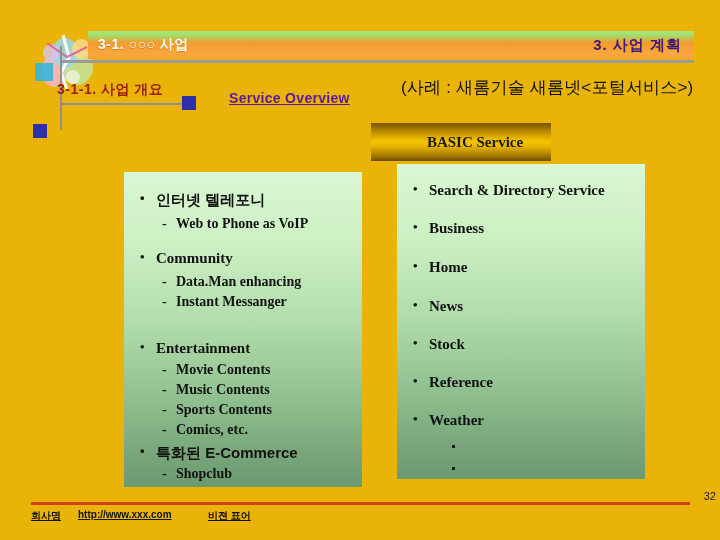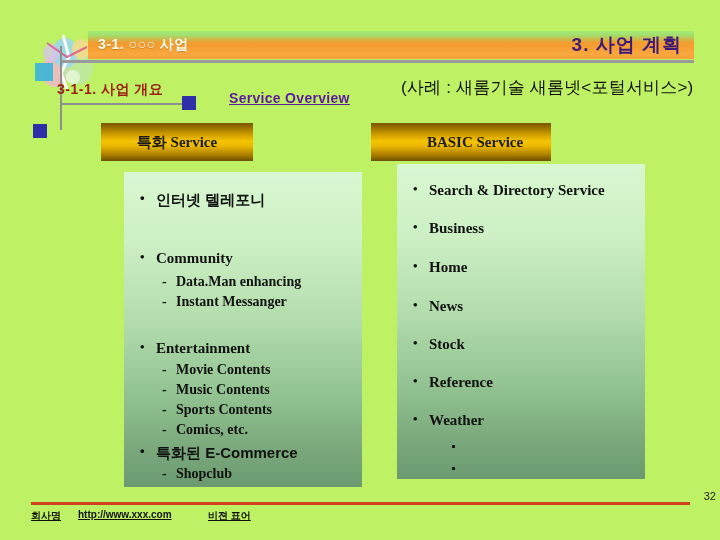--- a/index.html
+++ b/index.html
@@ -7,21 +7,21 @@
     background: #ffffff;
   }
   body {
     width: 720px; height: 540px;
     position: relative; overflow: hidden;
     font-family: "Liberation Sans", sans-serif;
   }
   .slide {
     position: absolute; inset: 0;
     width: 720px; height: 540px;
-    background: #bef264;
+    background: #eab308;
   }
 
   
   .logo-art {
     position: absolute; left: 33px; top: 27px;
     width: 72px; height: 72px;
     pointer-events: none;
   }
 
   
@@ -38,21 +38,21 @@
     transform: translateY(-50%);
     font-size: 14px; font-weight: bold;
     color: #fdfdf0;
     letter-spacing: 0.5px;
     white-space: nowrap;
     text-shadow: 0 1px 0 rgba(120,70,0,0.35);
   }
   .header-right-title {
     position: absolute; right: 12px; top: 50%;
     transform: translateY(-50%);
-    font-size: 19px; font-weight: bold;
+    font-size: 15px; font-weight: bold;
     color: #3c1a7a;
     letter-spacing: 1px;
     white-space: nowrap;
   }
   .header-underline {
     position: absolute; left: 60px; top: 60px;
     width: 634px; height: 3px;
     background: #9a9a9a;
   }
 
@@ -209,30 +209,28 @@
 
   <div class="vline"></div>
   <div class="hline-sub"></div>
   <div class="sq sq-sub"></div>
   <div class="sq sq-bottom"></div>
 
   <div class="sub-title">3-1-1. 사업 개요</div>
   <div class="service-overview">Service Overview</div>
   <div class="case-note">(사례 : 새롬기술 새롬넷&lt;포털서비스&gt;)</div>
 
-  <div class="gold-box gold-left">
-    <span>특화 Service</span>
-  </div>
   <div class="gold-box gold-right">
     <span>BASIC Service</span>
   </div>
 
   <div class="panel panel-left">
     <div class="panel-inner" id="left-list">
         <div class="b1 kr" style="top: 19px; left: 32px;">인터넷 텔레포니</div>
+        <div class="b2" style="top: 44px; left: 52px;">Web to Phone as VoIP</div>
         <div class="b1" style="top: 78px; left: 32px;">Community</div>
         <div class="b2" style="top: 102px; left: 52px;">Data.Man enhancing</div>
         <div class="b2" style="top: 122px; left: 52px;">Instant Messanger</div>
         <div class="b1" style="top: 168px; left: 32px;">Entertainment</div>
         <div class="b2" style="top: 190px; left: 52px;">Movie Contents</div>
         <div class="b2" style="top: 210px; left: 52px;">Music Contents</div>
         <div class="b2" style="top: 230px; left: 52px;">Sports Contents</div>
         <div class="b2" style="top: 250px; left: 52px;">Comics, etc.</div>
         <div class="b1 kr" style="top: 272px; left: 32px;">특화된 E-Commerce</div>
         <div class="b2" style="top: 294px; left: 52px;">Shopclub</div>

